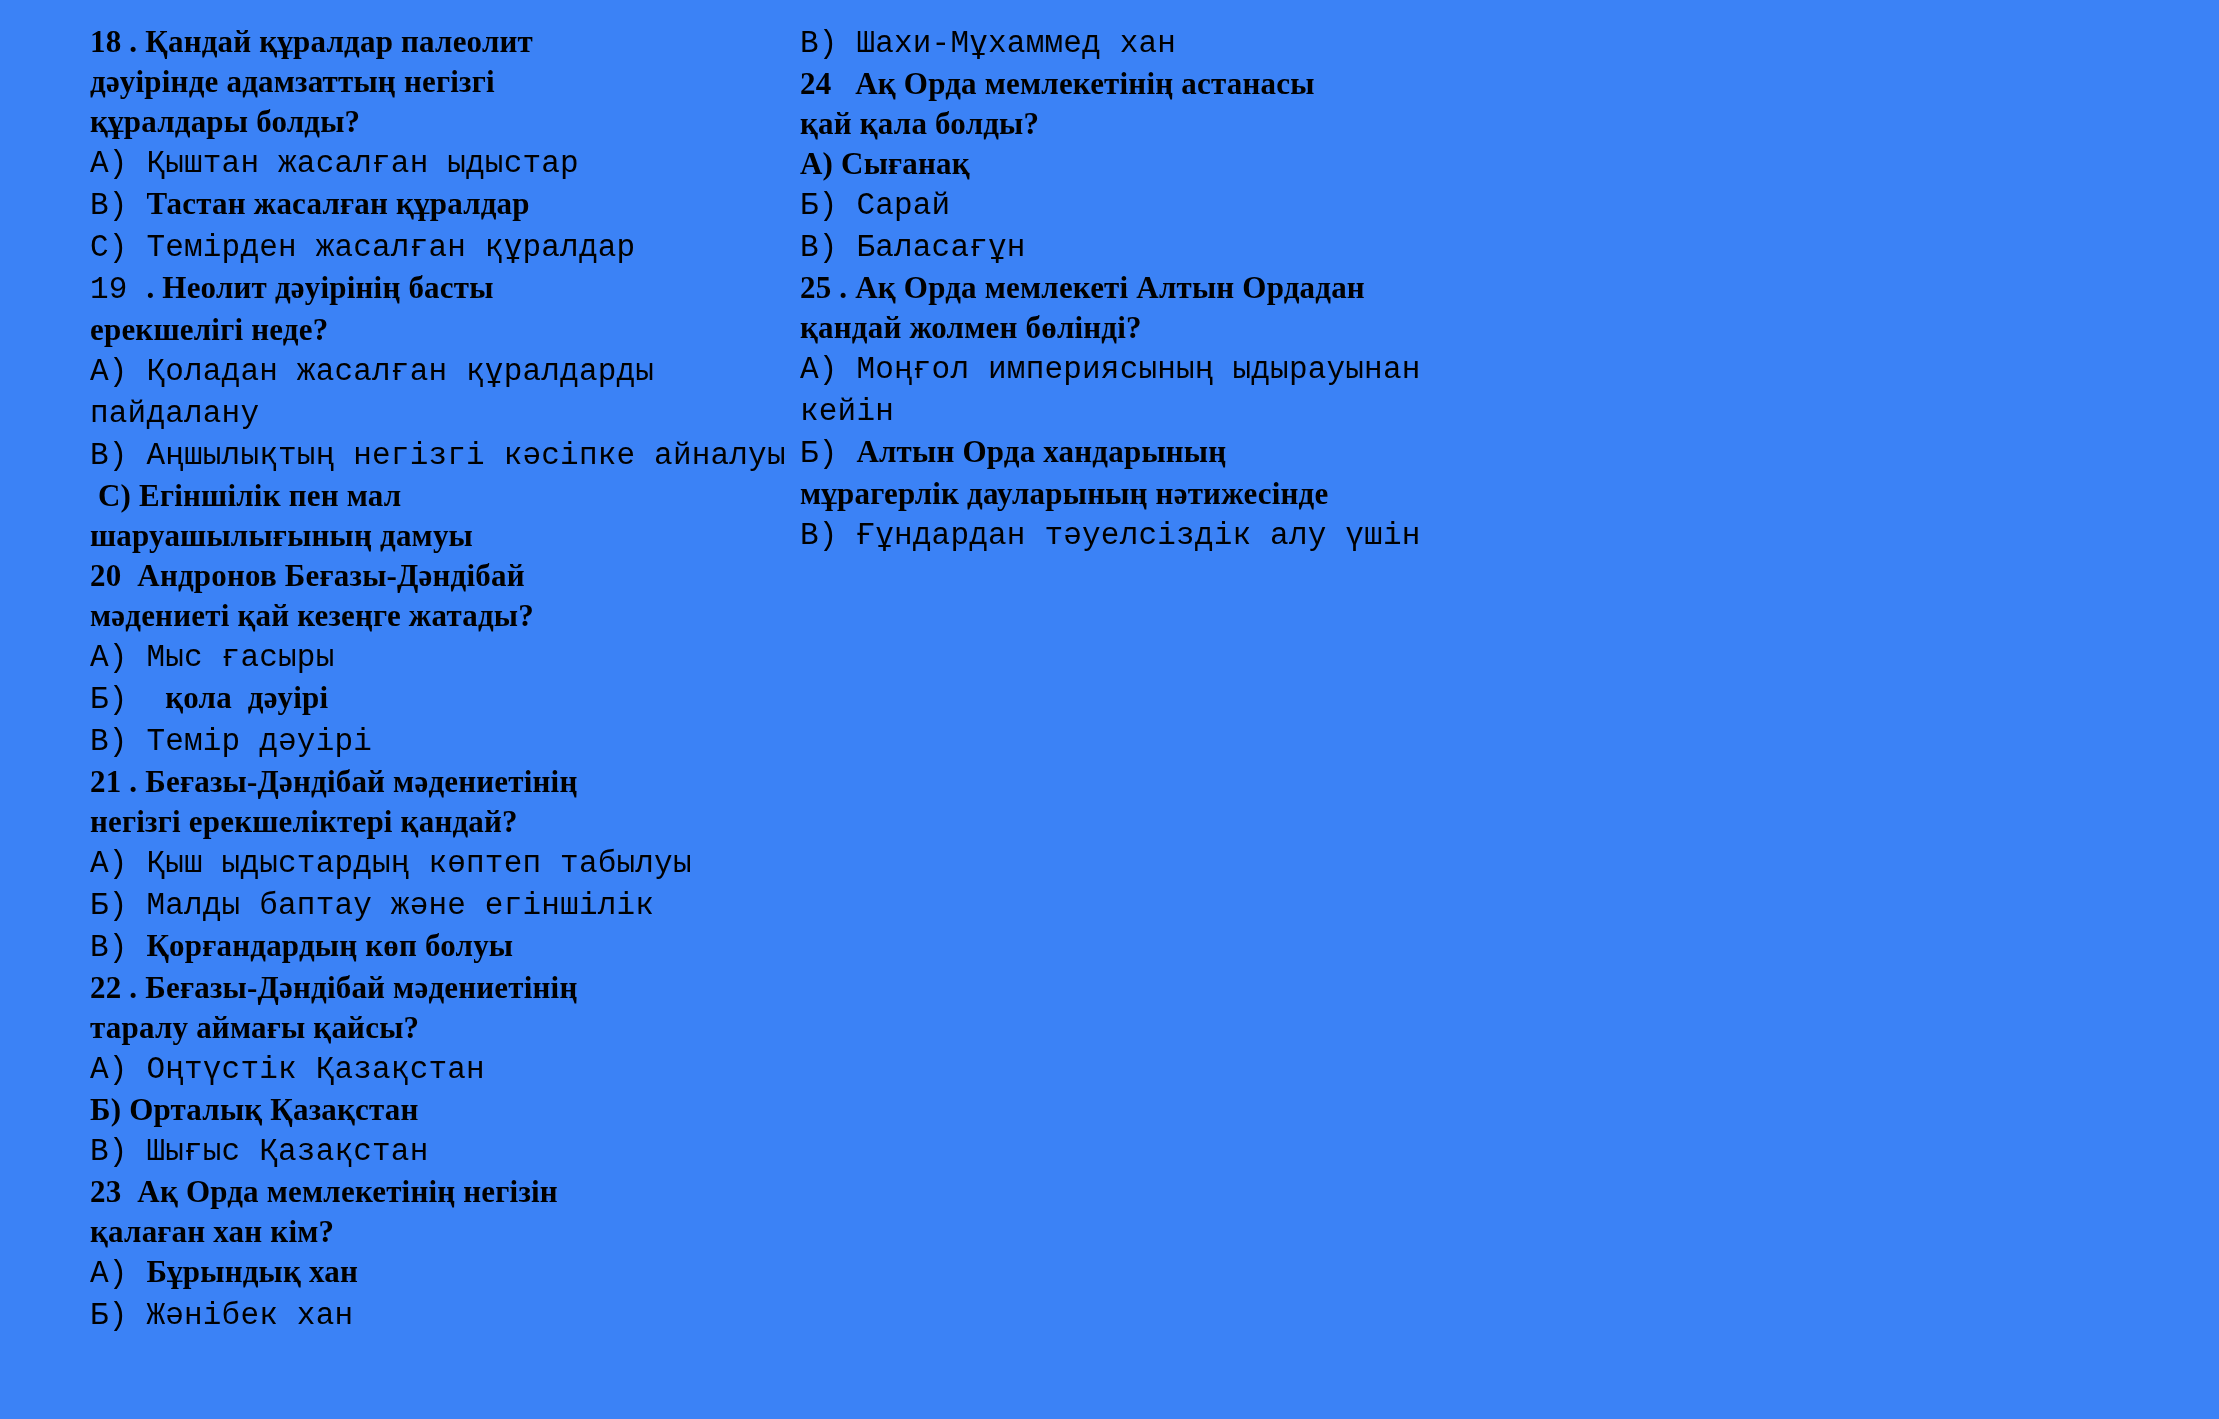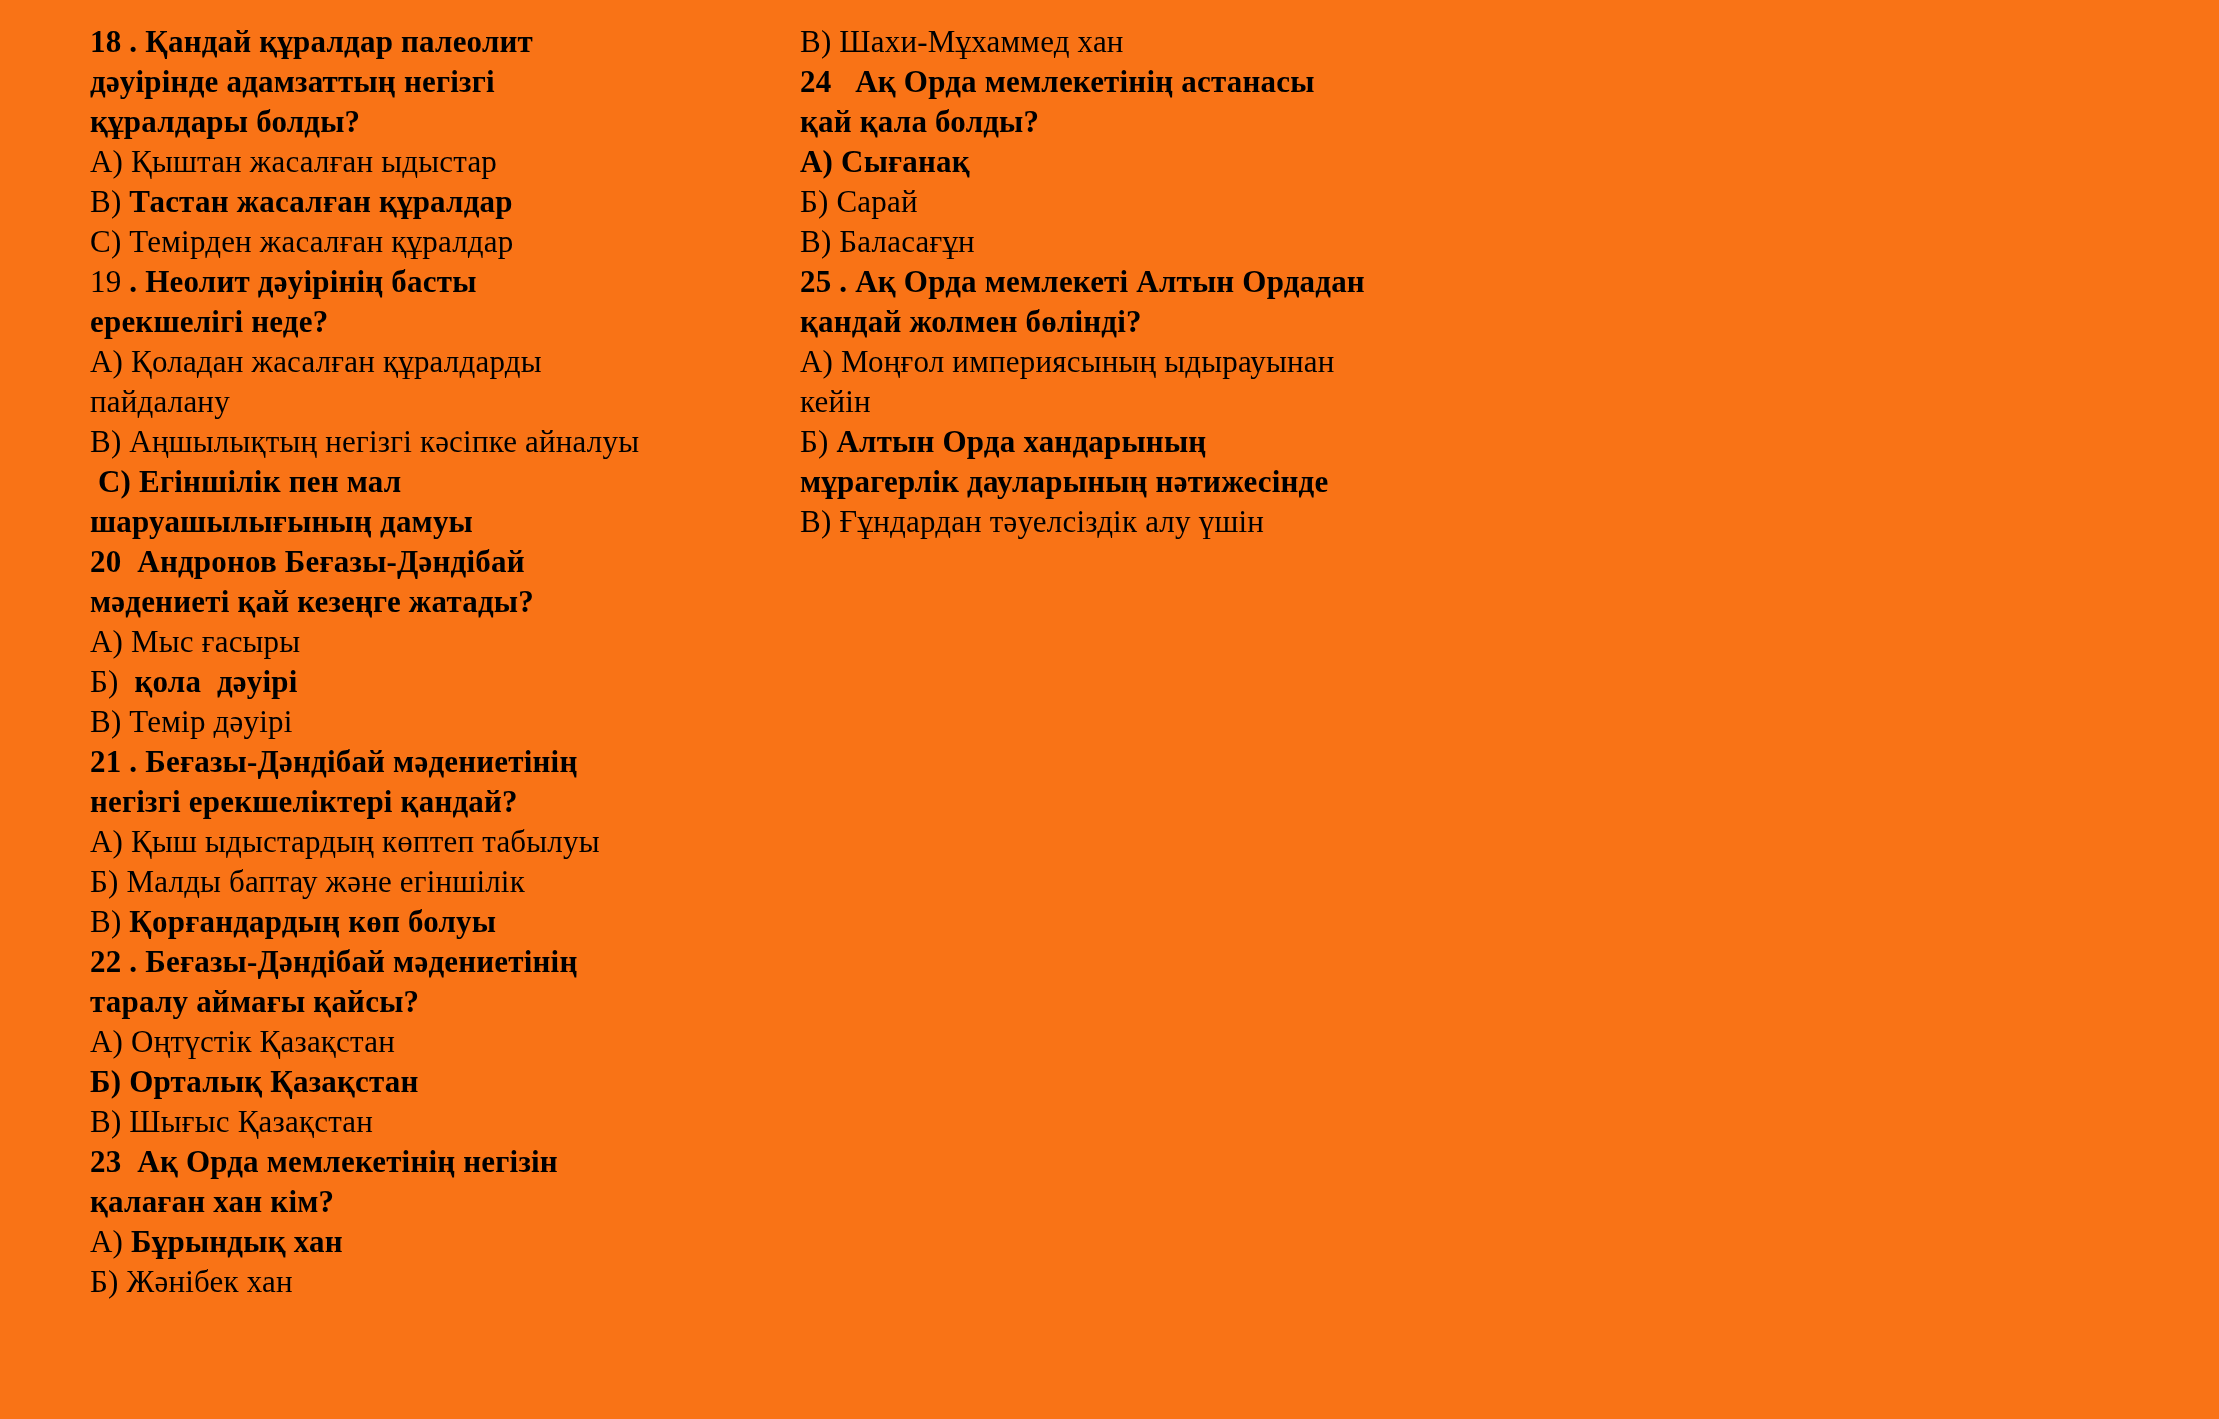--- a/index.html
+++ b/index.html
@@ -11,35 +11,35 @@
     width: 2219px;
     height: 1419px;
     overflow: hidden;
     font-family: "Liberation Serif", "DejaVu Serif", serif;
     color: #000000;
   }
   .page {
     position: relative;
     width: 2219px;
     height: 1419px;
-    background: #f97316;
+    background: #3b82f6;
   }
   .col {
     position: absolute;
     top: 22px;
     font-size: 31px;
     line-height: 40px;
     white-space: pre;
     letter-spacing: 0.2px;
   }
   .col-left  { left: 90px;  width: 690px; }
   .col-right { left: 800px; width: 720px; }
   .line { white-space: pre; }
   .b { font-weight: bold; }
-  .r { font-weight: normal; }
+  .r { font-weight: normal; font-family: Liberation Mono, monospace; }
 </style>
 </head>
 <body>
 
 <div class="page">
   <div class="col col-left"><div class="line"><span class="b">18 . Қандай құралдар палеолит</span></div><div class="line"><span class="b">дәуірінде адамзаттың негізгі</span></div><div class="line"><span class="b">құралдары болды?</span></div><div class="line"><span class="r">А) Қыштан жасалған ыдыстар</span></div><div class="line"><span class="r">В) </span><span class="b">Тастан жасалған құралдар</span></div><div class="line"><span class="r">С) Темірден жасалған құралдар</span></div><div class="line"><span class="r">19 </span><span class="b">. Неолит дәуірінің басты</span></div><div class="line"><span class="b">ерекшелігі неде?</span></div><div class="line"><span class="r">А) Қоладан жасалған құралдарды</span></div><div class="line"><span class="r">пайдалану</span></div><div class="line"><span class="r">В) Аңшылықтың негізгі кәсіпке айналуы</span></div><div class="line"><span class="b"> С) Егіншілік пен мал</span></div><div class="line"><span class="b">шаруашылығының дамуы</span></div><div class="line"><span class="b">20  Андронов Беғазы-Дәндібай</span></div><div class="line"><span class="b">мәдениеті қай кезеңге жатады?</span></div><div class="line"><span class="r">А) Мыс ғасыры</span></div><div class="line"><span class="r">Б)  </span><span class="b">қола  дәуірі</span></div><div class="line"><span class="r">В) Темір дәуірі</span></div><div class="line"><span class="b">21 . Беғазы-Дәндібай мәдениетінің</span></div><div class="line"><span class="b">негізгі ерекшеліктері қандай?</span></div><div class="line"><span class="r">А) Қыш ыдыстардың көптеп табылуы</span></div><div class="line"><span class="r">Б) Малды баптау және егіншілік</span></div><div class="line"><span class="r">В) </span><span class="b">Қорғандардың көп болуы</span></div><div class="line"><span class="b">22 . Беғазы-Дәндібай мәдениетінің</span></div><div class="line"><span class="b">таралу аймағы қайсы?</span></div><div class="line"><span class="r">А) Оңтүстік Қазақстан</span></div><div class="line"><span class="b">Б) Орталық Қазақстан</span></div><div class="line"><span class="r">В) Шығыс Қазақстан</span></div><div class="line"><span class="b">23  Ақ Орда мемлекетінің негізін</span></div><div class="line"><span class="b">қалаған хан кім?</span></div><div class="line"><span class="r">А) </span><span class="b">Бұрындық хан</span></div><div class="line"><span class="r">Б) Жәнібек хан</span></div></div>
   <div class="col col-right"><div class="line"><span class="r">В) Шахи-Мұхаммед хан</span></div><div class="line"><span class="b">24   Ақ Орда мемлекетінің астанасы</span></div><div class="line"><span class="b">қай қала болды?</span></div><div class="line"><span class="b">А) Сығанақ</span></div><div class="line"><span class="r">Б) Сарай</span></div><div class="line"><span class="r">В) Баласағұн</span></div><div class="line"><span class="b">25 . Ақ Орда мемлекеті Алтын Ордадан</span></div><div class="line"><span class="b">қандай жолмен бөлінді?</span></div><div class="line"><span class="r">А) Моңғол империясының ыдырауынан</span></div><div class="line"><span class="r">кейін</span></div><div class="line"><span class="r">Б) </span><span class="b">Алтын Орда хандарының</span></div><div class="line"><span class="b">мұрагерлік дауларының нәтижесінде</span></div><div class="line"><span class="r">В) Ғұндардан тәуелсіздік алу үшін</span></div></div>
 </div>
 
 </body></html>

